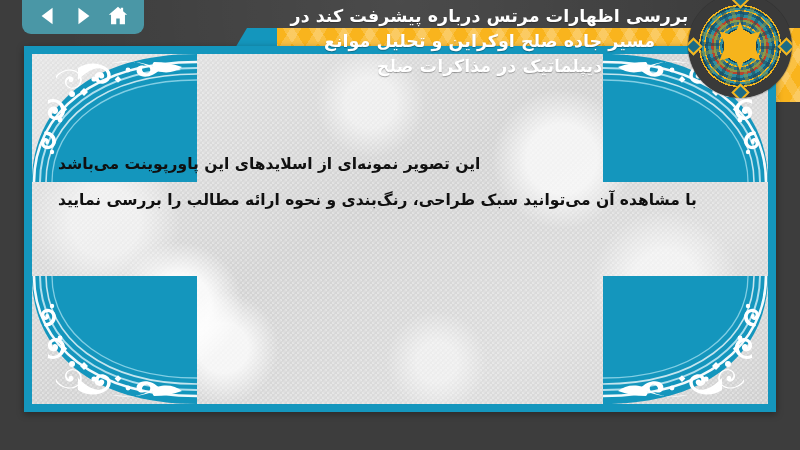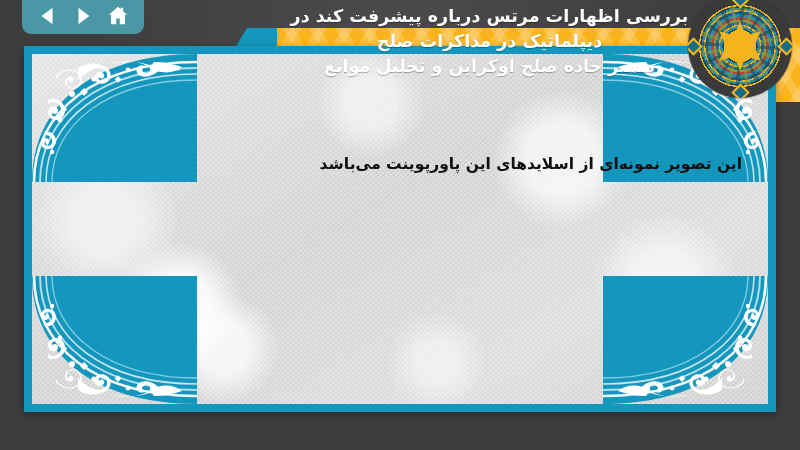--- a/index.html
+++ b/index.html
@@ -168,21 +168,21 @@
   .c-tl{left:0;top:0;}
   .c-tr{right:0;top:0;transform:scaleX(-1);}
   .c-bl{left:0;bottom:0;transform:scaleY(-1);}
   .c-br{right:0;bottom:0;transform:scale(-1,-1);}
   .corner svg{display:block;width:100%;height:100%;}
 
   
   .body-text{
     position:absolute;left:0;right:0;top:92px;
     z-index:5;
-    text-align:right;
+    text-align:left;
     color:#101010;
     font-size:15.5px;
     line-height:36px;
     font-weight:700;
     direction:rtl;
     padding:0 26px;
     box-sizing:border-box;
   }
   .body-text div{white-space:nowrap;}
 </style>
@@ -207,22 +207,22 @@
         <polygon points="12,2 15,4.6 15,3 17.6,3 17.6,6.8 22,10.5 19.6,10.5 19.6,21 13.9,21 13.9,14.6 10.1,14.6 10.1,21 4.4,21 4.4,10.5 2,10.5"></polygon>
       </svg>
     </span>
   </div>
 
   <div class="banner-wrap">
     <div class="banner-tab"></div>
     <div class="banner-bar"></div>
     <div class="title-text">
       <div>بررسی اظهارات مرتس درباره پیشرفت کند در</div>
+      <div>مسیر جاده صلح اوکراین و تحلیل موانع</div>
       <div>دیپلماتیک در مذاکرات صلح</div>
-      <div>مسیر جاده صلح اوکراین و تحلیل موانع</div>
     </div>
   </div>
 
   <div class="medallion">
     <div class="spokes"></div>
     <div class="star"></div>
     <div class="knob k-t"></div>
     <div class="knob k-b"></div>
     <div class="knob k-l"></div>
     <div class="knob k-r"></div>
@@ -332,18 +332,19 @@
             <circle cx="20" cy="98" r="2.2"></circle>
             <path d="M52,34 l4,4 l-4,4 l-4,-4 Z"></path>
             <path d="M86,22 l3.4,3.4 l-3.4,3.4 l-3.4,-3.4 Z"></path>
             <path d="M32,52 l3.2,3.2 l-3.2,3.2 l-3.2,-3.2 Z"></path>
           </g>
         </svg>
       </div>
 
       <div class="body-text">
         <div>این تصویر نمونه‌ای از اسلایدهای این پاورپوینت می‌باشد</div>
+        <div>با مشاهده آن می‌توانید سبک طراحی، رنگ‌بندی و نحوه ارائه مطالب را بررسی نمایید</div>
       </div>
 
     </div>
   </div>
 
 </div>
 
 </body></html>

